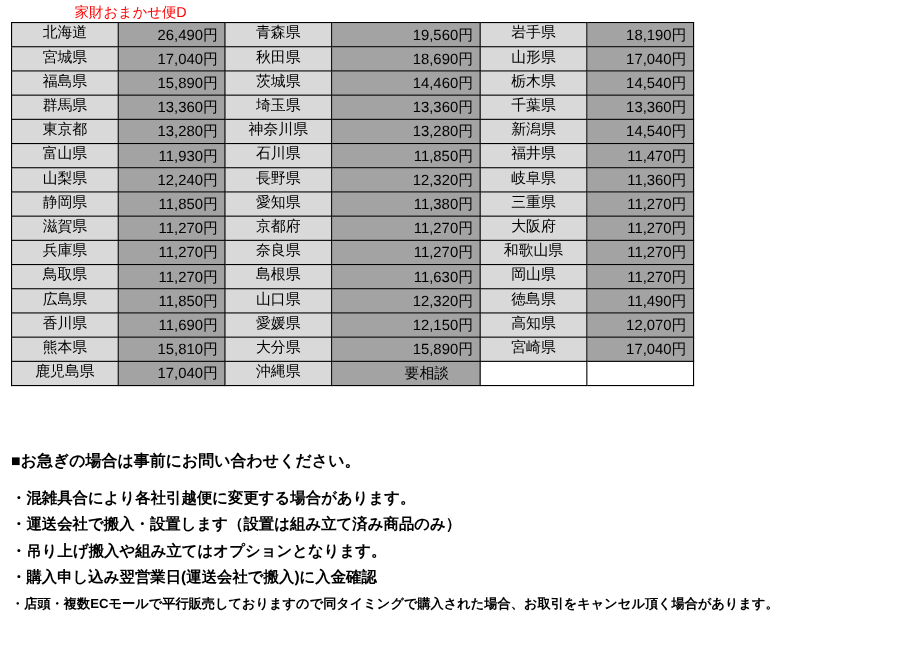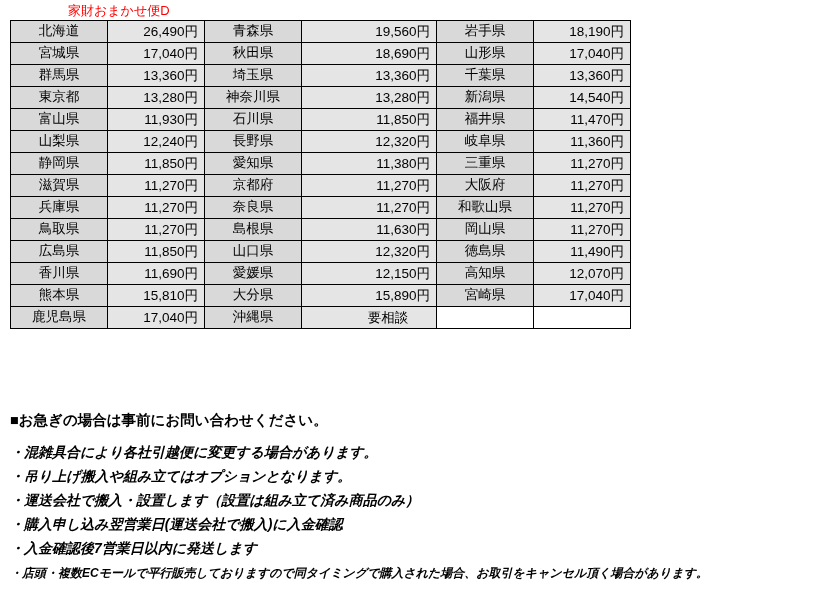--- a/index.html
+++ b/index.html
@@ -46,21 +46,21 @@
   }
   td.pref {
     width: 84px;
     text-align: center;
     background: #d9d9d9;
     font-family: Liberation Mono, monospace;
   }
   td.price {
     width: 84px;
     text-align: right;
-    background: #e5e5e5;
+    background: #a3a3a3;
     margin-left: 37px;
   }
   td.price.note {
     text-align: center;
     padding-left: 44px;
   }
   td.blank {
     background: #ffffff;
     border: 1px solid #000000;
   }
@@ -75,21 +75,20 @@
     font-weight: bold;
     margin: 0 0 14px 0;
     line-height: 1.2;
   }
   .note-line {
     font-size: 14px;
     font-weight: bold;
     margin: 0 0 4px 0;
     line-height: 1.42;
     white-space: nowrap;
-    font-style: italic;
   }
   .note-line.small {
     font-size: 12px;
     font-weight: bold;
     margin-top: 6px;
   }
 </style>
 </head>
 <body>
 
@@ -109,20 +108,28 @@
         </tr>
         <tr>
           <td class="pref">宮城県</td>
           <td class="price">17,040円</td>
           <td class="pref">秋田県</td>
           <td class="price">18,690円</td>
           <td class="pref">山形県</td>
           <td class="price">17,040円</td>
         </tr>
         <tr>
+          <td class="pref">福島県</td>
+          <td class="price">15,890円</td>
+          <td class="pref">茨城県</td>
+          <td class="price">14,460円</td>
+          <td class="pref">栃木県</td>
+          <td class="price">14,540円</td>
+        </tr>
+        <tr>
           <td class="pref">群馬県</td>
           <td class="price">13,360円</td>
           <td class="pref">埼玉県</td>
           <td class="price">13,360円</td>
           <td class="pref">千葉県</td>
           <td class="price">13,360円</td>
         </tr>
         <tr>
           <td class="pref">東京都</td>
           <td class="price">13,280円</td>
@@ -211,21 +218,20 @@
           <td class="blank"></td>
           <td class="blank"></td>
         </tr>
       </tbody>
   </table>
 
   <div class="notes">
     <div class="note-head">■お急ぎの場合は事前にお問い合わせください。</div>
     <div>
         <div class="note-line">・混雑具合により各社引越便に変更する場合があります。</div>
+        <div class="note-line">・運送会社で搬入・設置します（設置は組み立て済み商品のみ）</div>
         <div class="note-line">・吊り上げ搬入や組み立てはオプションとなります。</div>
-        <div class="note-line">・運送会社で搬入・設置します（設置は組み立て済み商品のみ）</div>
         <div class="note-line">・購入申し込み翌営業日(運送会社で搬入)に入金確認</div>
-        <div class="note-line">・入金確認後7営業日以内に発送します</div>
       </div>
     <div class="note-line small">・店頭・複数ECモールで平行販売しておりますので同タイミングで購入された場合、お取引をキャンセル頂く場合があります。</div>
   </div>
 
 </div>
 
 </body></html>

